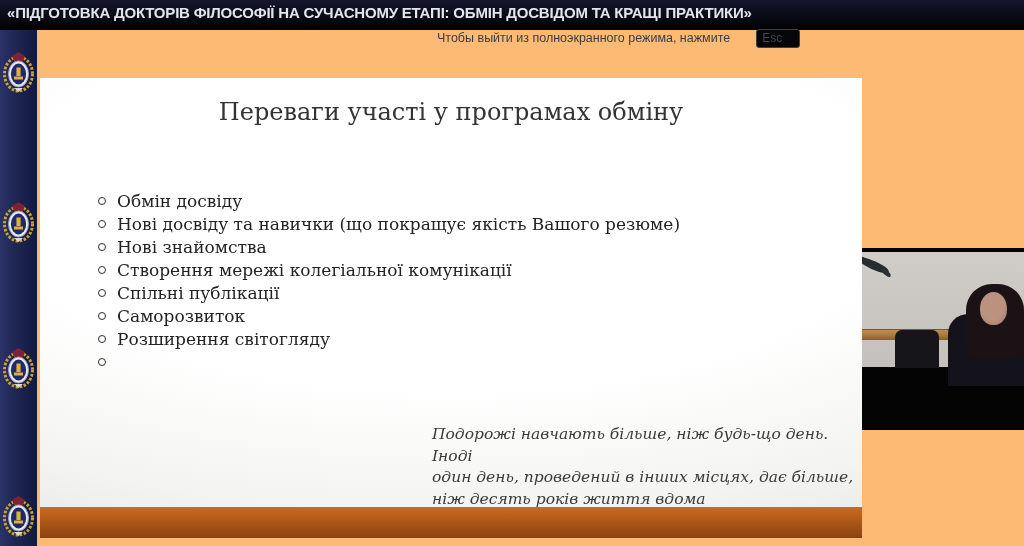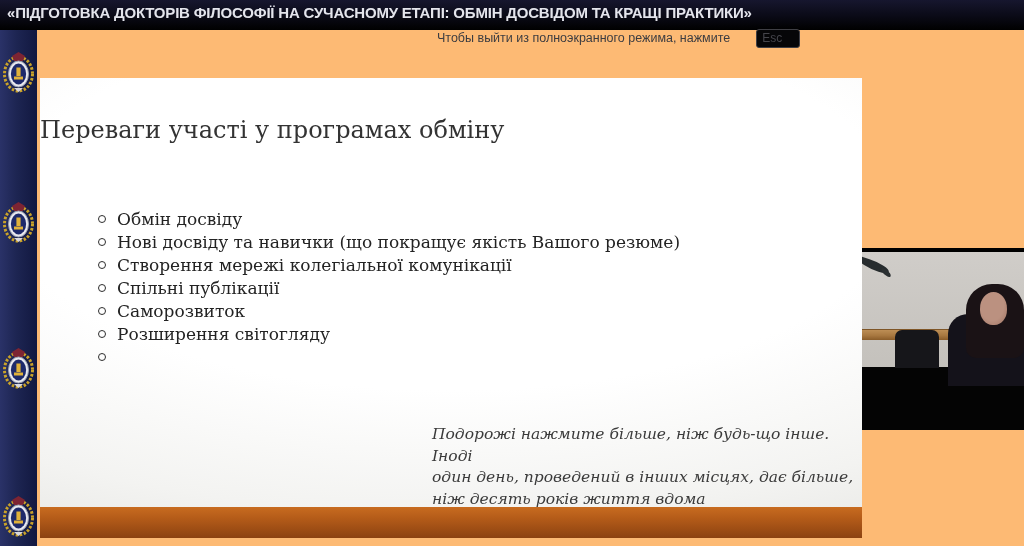--- a/index.html
+++ b/index.html
@@ -23,21 +23,21 @@
   
   .sidebar { position:absolute; left:0; top:30px; width:37px; height:516px;
              background:linear-gradient(to right,#2a3268 0%, #1d2552 45%, #121840 100%); }
   .crest { position:absolute; left:3px; width:31px; height:42px; }
 
   
   .slide { position:absolute; left:40px; top:78px; width:822px; height:460px; }
   .slide-body { position:absolute; left:0; top:0; width:822px; height:429px;
                 background:radial-gradient(ellipse 120% 95% at 50% 30%, #ffffff 45%, #f3f3f1 75%, #e3e3e0 100%);
                 font-family:"DejaVu Serif","Liberation Serif",serif; color:#2d2d2d; }
-  .slide-title { margin-top:38px; font-size:24px; color:#333; }
+  .slide-title { text-align:center; margin-top:20px; font-size:24px; color:#333; }
   .bullet-list { list-style:none; margin-top:64px; margin-left:58px; }
   .bullet-item { display:flex; align-items:flex-start; font-size:17px; line-height:23px; color:#232323; }
   .bullet-dot { flex:0 0 auto; width:8px; height:8px; border:1.5px solid #2e2e2e; border-radius:50%;
                 margin:7px 11px 0 0; }
   .quote { position:absolute; left:392px; top:346px; width:430px;
            font-style:italic; font-size:15.5px; line-height:21.5px; color:#3a3a3a; }
   .quote-attribution { text-align:right; margin-top:7px; padding-right:6px; }
   .accent-bar { position:absolute; left:0; bottom:0; width:822px; height:31px;
                 background:linear-gradient(#c86c20 0%, #b55c19 35%, #8c4211 100%); }
 
@@ -125,41 +125,45 @@
         <li class="bullet-item">
           <span class="bullet-dot"></span>
           <span>Обмін досвіду</span>
           </li>
         <li class="bullet-item">
           <span class="bullet-dot"></span>
           <span>Нові досвіду та навички (що покращує якість Вашого резюме)</span>
           </li>
         <li class="bullet-item">
           <span class="bullet-dot"></span>
+          <span>Нові знайомства</span>
+          </li>
+        <li class="bullet-item">
+          <span class="bullet-dot"></span>
           <span>Створення мережі колегіальної комунікації</span>
           </li>
         <li class="bullet-item">
           <span class="bullet-dot"></span>
           <span>Спільні публікації</span>
           </li>
         <li class="bullet-item">
           <span class="bullet-dot"></span>
           <span>Саморозвиток</span>
           </li>
         <li class="bullet-item">
           <span class="bullet-dot"></span>
           <span>Розширення світогляду</span>
           </li>
         <li class="bullet-item">
           <span class="bullet-dot"></span>
           </li>
       </ul>
 
       <div class="quote">
-        <div>Подорожі нажмите більше, ніж будь-що інше. Іноді</div>
+        <div>Подорожі навчають більше, ніж будь-що день. Іноді</div>
         <div>один день, проведений в інших місцях, дає більше,</div>
         <div>ніж десять років життя вдома</div>
         <div class="quote-attribution">Анатоль Франс</div>
       </div>
     </div>
     <div class="accent-bar"></div>
   </div>
 
   <div class="webcam">
     <div class="wc-wall"></div>

